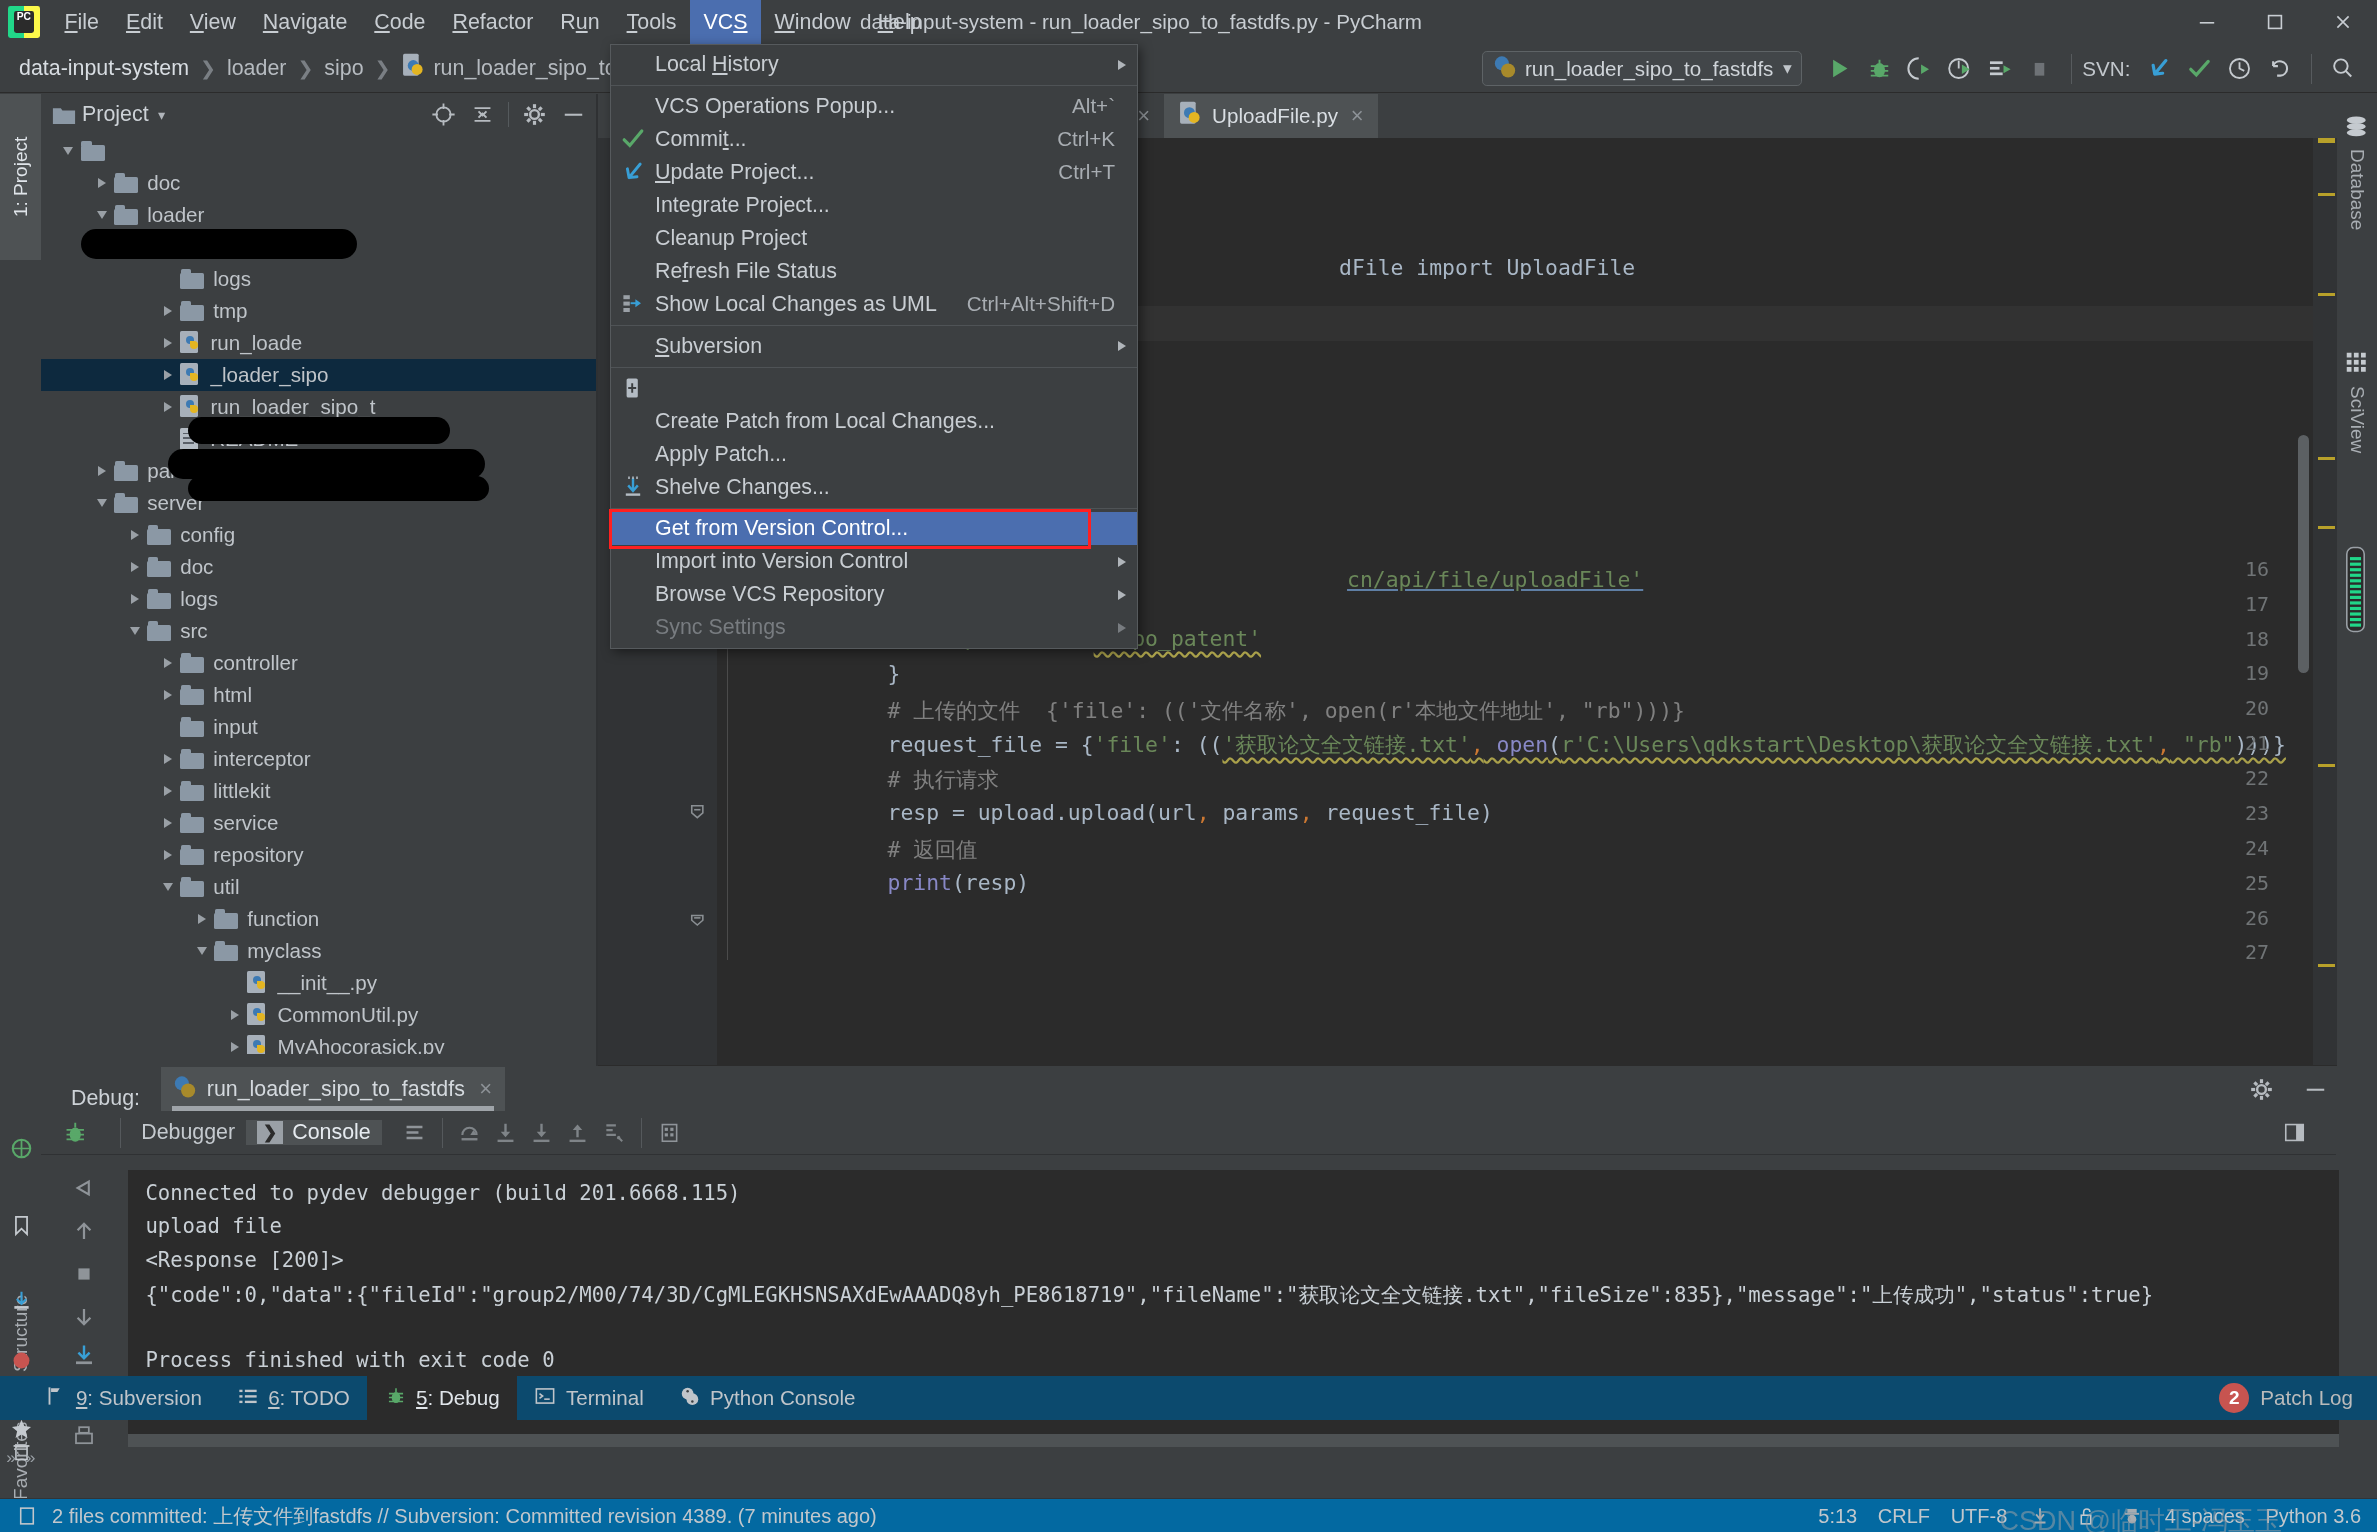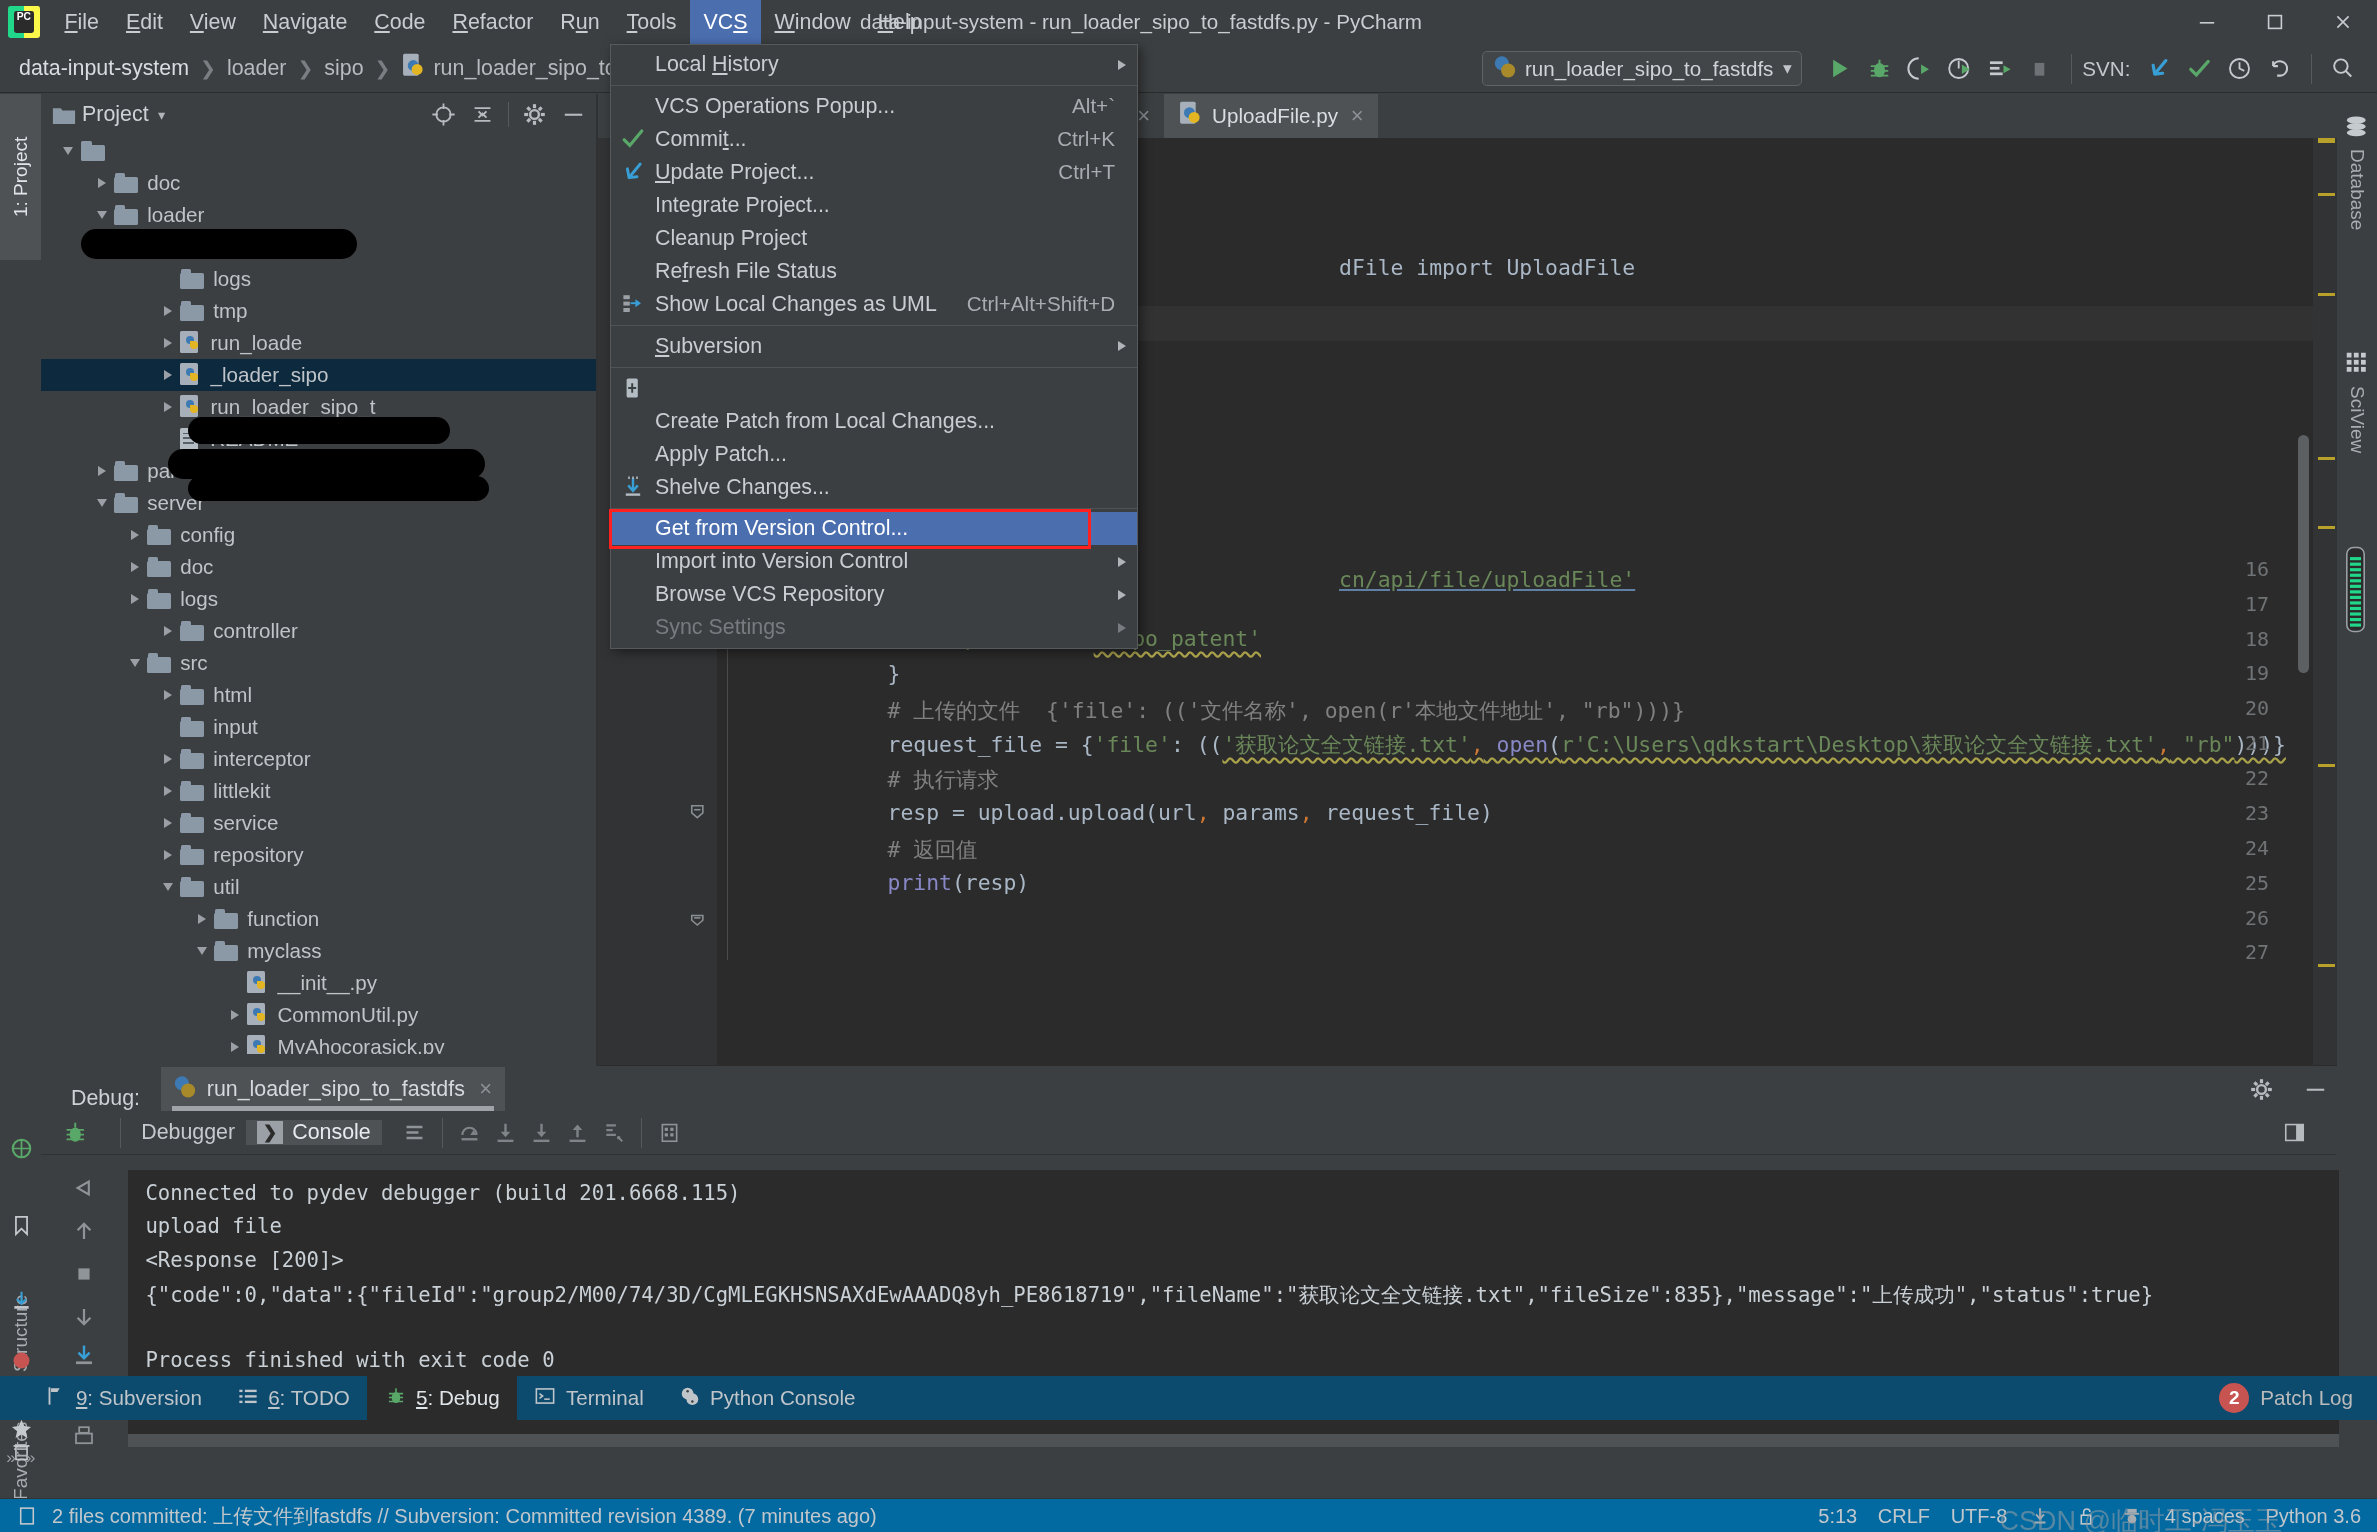--- a/index.html
+++ b/index.html
@@ -123,21 +123,21 @@
               font-family:"DejaVu Sans Mono", monospace; font-size:21.4px; }
   .cl { position:absolute; white-space:pre; left:16px; }
   .hl-row { position:absolute; left:0; width:1620px; height:35px; background:#323232; }
   .indentline { position:absolute; width:0.8px; background:#4b4b4b; }      
   .s { color:#6a8759; }      
   .c { color:#808080; }      
   .n { color:#a9b7c6; }      
   .bi{ color:#8888c6; }      
   .cm{ color:#cc7832; }      
   .sq{ text-decoration:underline; text-decoration-style:wavy; text-decoration-color:#a9a04a; text-underline-offset:4.8px;}
-  .lnkul { text-decoration:underline; text-decoration-color:#5f7fa5;}
+  .lnkul { text-decoration:underline; text-decoration-color:#5f7fa5;margin-left:8px;}
   .scrollbar-v { position:absolute; right:4.8px; width:11px; background:#5c6063; border-radius:5.5px;}
   .marker { position:absolute; right:1.6px; width:17.4px; height:3.2px;}
 
   .errstripe { position:absolute; right:0; top:44px; width:24px; height:927px; background:#313335;}
 
   
   .debugpanel { position:absolute; left:41px; top:1067px; width:2295px; height:387px; background:#3c3f41; }
   .dbghead { position:absolute; left:8px; top:0; width:2295px; height:44px; display:flex; align-items:flex-end;}
   .dbghead .lab { font-size:21.4px; color:#cdd2d7; margin-left:22px; margin-right:20.6px;}
   .dbgtab { height:44px; display:flex; align-items:center; background:#4e5254; padding:0 12.7px; position:relative;}
@@ -635,39 +635,39 @@
         <div class="row" style="padding-left: 84px;">
           <span class="arrow right">
             <i></i>
           </span>
           <span class="fld">
             <span class="tab"></span>
             <span class="body"></span>
           </span>
           <span class="lbl">logs</span>
         </div>
-        <div class="row" style="padding-left: 117px;">
-          <span class="arrow right">
-            <i></i>
-          </span>
-          <span class="fld">
-            <span class="tab"></span>
-            <span class="body"></span>
-          </span>
-          <span class="lbl">controller</span>
-        </div>
         <div class="row" style="padding-left: 84px;">
           <span class="arrow down">
             <i></i>
           </span>
           <span class="fld">
             <span class="tab"></span>
             <span class="body"></span>
           </span>
           <span class="lbl">src</span>
+        </div>
+        <div class="row" style="padding-left: 117px;">
+          <span class="arrow right">
+            <i></i>
+          </span>
+          <span class="fld">
+            <span class="tab"></span>
+            <span class="body"></span>
+          </span>
+          <span class="lbl">controller</span>
         </div>
         <div class="row" style="padding-left: 117px;">
           <span class="arrow right">
             <i></i>
           </span>
           <span class="fld">
             <span class="tab"></span>
             <span class="body"></span>
           </span>
           <span class="lbl">html</span>

